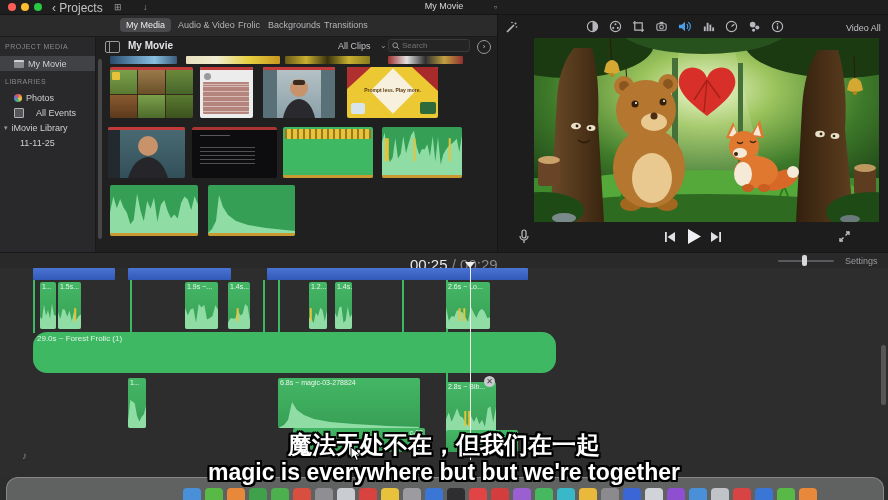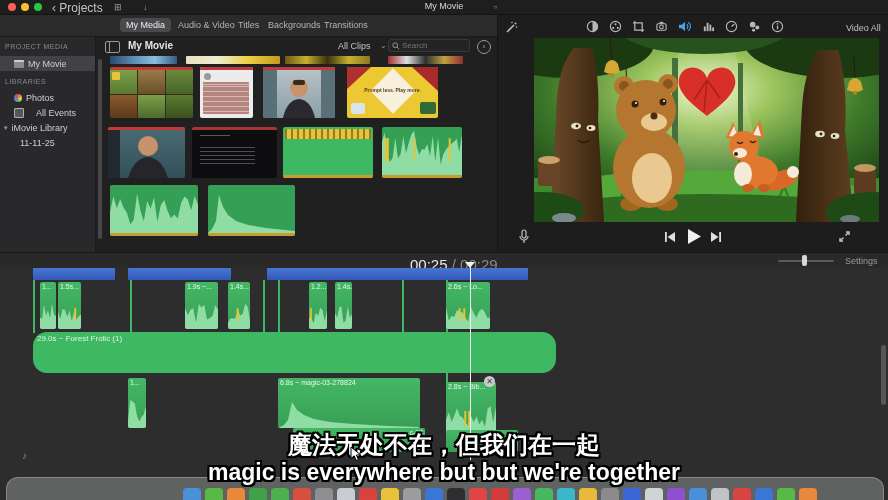--- a/index.html
+++ b/index.html
@@ -96,21 +96,21 @@
     </div>
     <div class="abs tb-icon" style="left:114px;">⊞</div>
     <div class="abs tb-icon" style="left:143px;">↓</div>
     <div class="abs win-title">My Movie</div>
     <div class="abs tb-icon" style="left:494px;">▫</div>
   </div>
 
   <div class="abs tabstrip">
     <div class="abs tab active" style="left:120px;">My Media</div>
     <div class="abs tab" style="left:172px;">Audio &amp; Video</div>
-    <div class="abs tab" style="left:232px;">Titles</div>
+    <div class="abs tab" style="left:232px;">Frolic</div>
     <div class="abs tab" style="left:262px;">Backgrounds</div>
     <div class="abs tab" style="left:318px;">Transitions</div>
   </div>
 
   <div class="abs sidebar">
     <div class="abs side-h" style="top:6px;">PROJECT MEDIA</div>
     <div class="abs side-row sel" style="top:19px;">
       <span class="clap"></span>
       <span>My Movie</span>
     </div>

